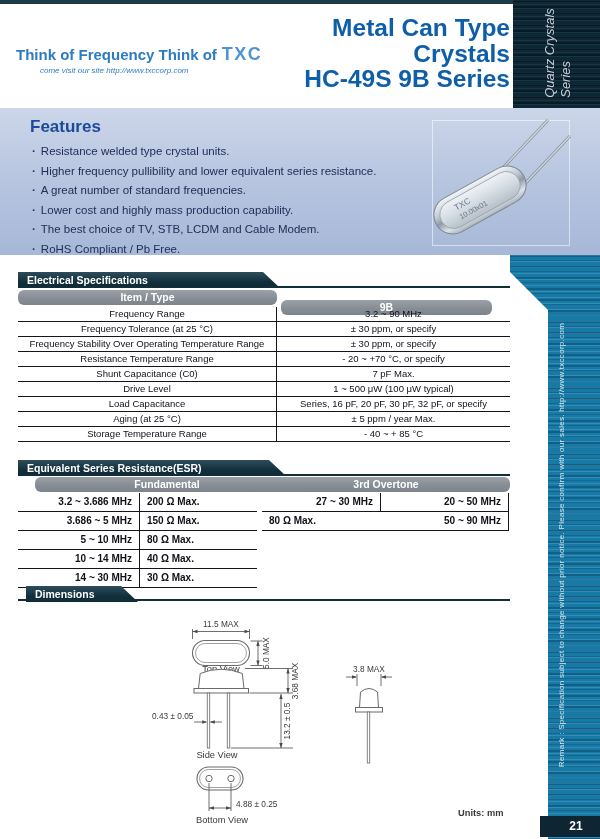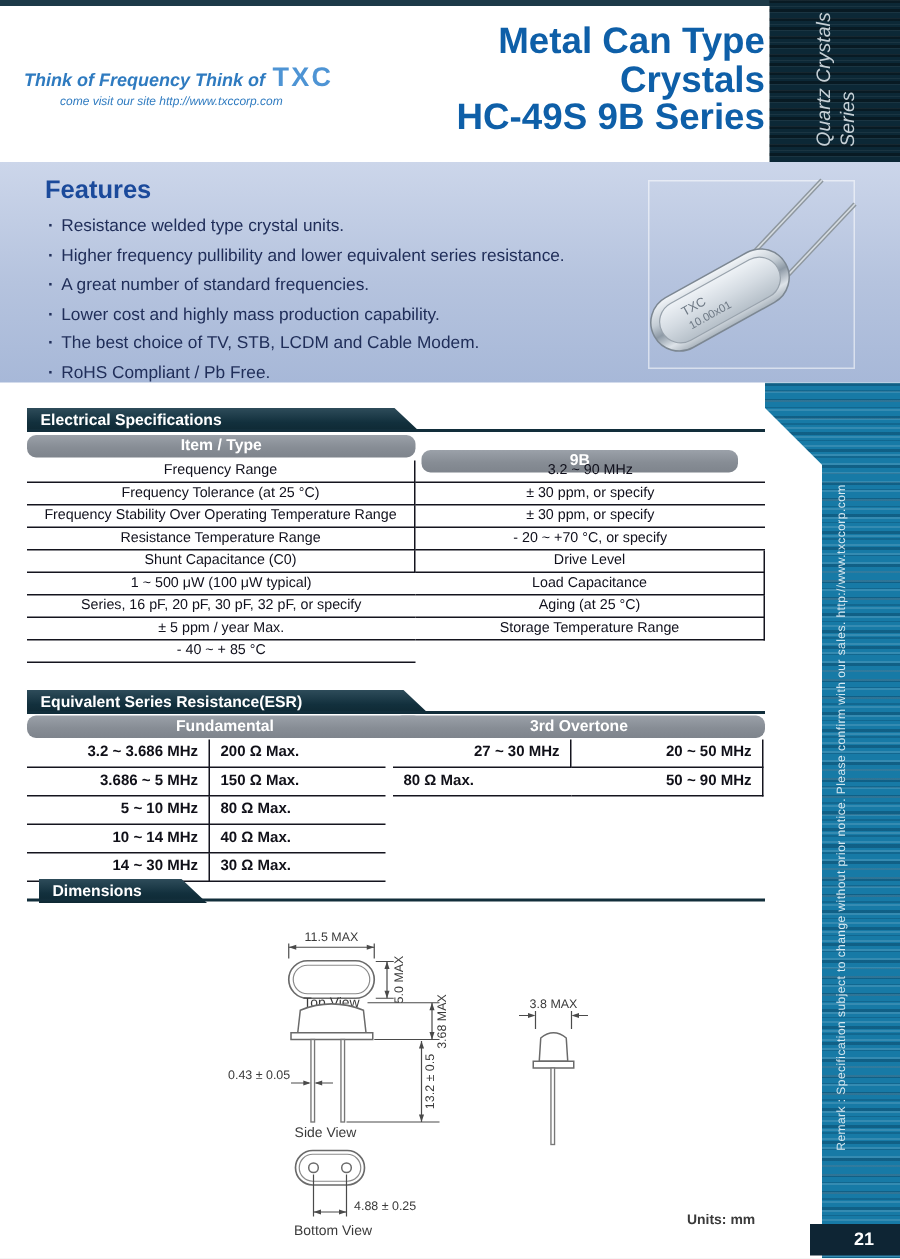--- a/index.html
+++ b/index.html
@@ -5,21 +5,21 @@
   html,body{margin:0;padding:0;}
   body{font-family:"Liberation Sans","DejaVu Sans",sans-serif;background:#e8e8e8;}
   .page{position:relative;width:600px;height:839px;background:#ffffff;overflow:hidden;}
 
   
   .top-bar{position:absolute;left:0;top:0;width:600px;height:4px;background:#1d3a48;}
 
   
   .logo-block{position:absolute;left:16px;top:10px;color:#2f7bc0;}
   .logo-line{display:flex;align-items:baseline;gap:5px;}
-  .tagline{font-style:italic;font-weight:700;font-size:12px;color:#2f7bc0;margin-top:36px;}
+  .tagline{font-weight:700;font-size:15px;color:#2f7bc0;margin-top:36px;}
   .txc-logo{font-weight:700;font-size:18px;letter-spacing:1.5px;color:#4e94d4;
     text-shadow:0 1px 0 rgba(255,255,255,.7),0 -1px 0 rgba(255,255,255,.35);}
   .visit-line{font-style:italic;font-size:8px;color:#2f7bc0;margin-left:24px;margin-top:1px;}
 
   
   .page-title{position:absolute;top:15px;right:90px;text-align:right;color:#0e5fa8;
     font-weight:700;font-size:24.5px;line-height:25.5px;}
 
   
   .series-box{position:absolute;left:513px;top:0;width:87px;height:110px;background:#0c2836;
@@ -158,33 +158,34 @@
   <div class="espec-table">
     <div class="cell item">Frequency Range</div>
     <div class="cell val">3.2 ~ 90 MHz</div>
     <div class="cell item">Frequency Tolerance (at 25 °C)</div>
     <div class="cell val">± 30 ppm, or specify</div>
     <div class="cell item">Frequency Stability Over Operating Temperature Range</div>
     <div class="cell val">± 30 ppm, or specify</div>
     <div class="cell item">Resistance Temperature Range</div>
     <div class="cell val">- 20 ~ +70 °C, or specify</div>
     <div class="cell item">Shunt Capacitance (C0)</div>
+    <div class="cell val">7 pF Max.</div>
     <div class="cell item">Drive Level</div>
     <div class="cell val">1 ~ 500 μW (100 μW typical)</div>
     <div class="cell item">Load Capacitance</div>
     <div class="cell val">Series, 16 pF, 20 pF, 30 pF, 32 pF, or specify</div>
     <div class="cell item">Aging (at 25 °C)</div>
     <div class="cell val">± 5 ppm / year Max.</div>
     <div class="cell item">Storage Temperature Range</div>
     <div class="cell val">- 40 ~ + 85 °C</div>
   </div>
 
   <div class="sec-tab" style="left:18px;top:460px;width:268px;">Equivalent Series Resistance(ESR)</div>
   <div class="sec-line" style="top:474px;"></div>
-  <div class="col-hdr" style="left:18px;top:477px;width:264px;">Fundamental</div>
+  <div class="col-hdr" style="left:35px;top:477px;width:264px;">Fundamental</div>
   <div class="col-hdr" style="left:262px;top:477px;width:248px;">3rd Overtone</div>
   <div class="esr-table esr-fund">
     <div class="cell range">3.2 ~ 3.686 MHz</div>
     <div class="cell val">200 Ω Max.</div>
     <div class="cell range">3.686 ~ 5 MHz</div>
     <div class="cell val">150 Ω Max.</div>
     <div class="cell range">5 ~ 10 MHz</div>
     <div class="cell val">80 Ω Max.</div>
     <div class="cell range">10 ~ 14 MHz</div>
     <div class="cell val">40 Ω Max.</div>

